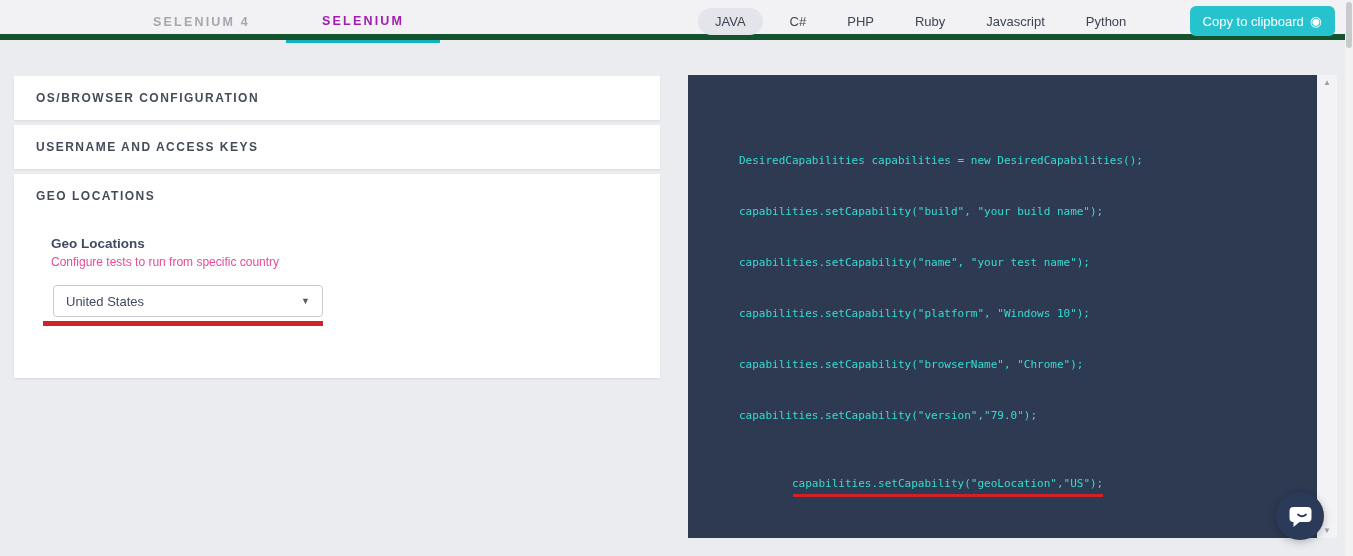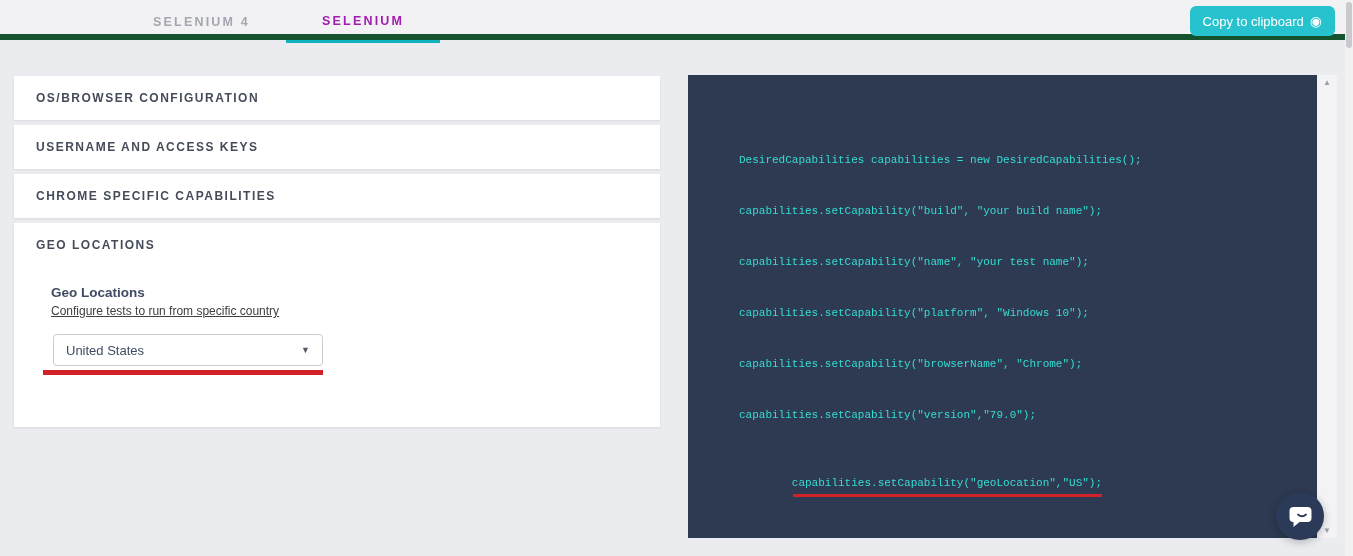--- a/index.html
+++ b/index.html
@@ -23,33 +23,33 @@
   .copy-glyph{font-size:14px;line-height:1;}
 
   
   .accordion{position:absolute;left:14px;top:76px;width:646px;display:flex;flex-direction:column;gap:5px;}
   .card{background:var(--card_bg);box-shadow:0 1px 2px rgba(45,50,65,0.10);}
   .card-header{height:44px;display:flex;align-items:center;padding:0 22px;
                font-size:12px;font-weight:700;letter-spacing:1.5px;color:#454c59;cursor:pointer;}
   .card.expanded{height:204px;box-sizing:border-box;}
   .geo-body{position:relative;height:119px;}
   .geo-label{position:absolute;left:37px;top:18px;font-size:13.5px;font-weight:700;color:#3f4b61;}
-  .geo-desc{position:absolute;left:37px;top:37px;font-size:12px;color:#404040;text-decoration:underline;}
+  .geo-desc{position:absolute;left:37px;top:37px;font-size:12px;color:#ec4899;}
   .select{position:absolute;left:39px;top:67px;width:270px;height:32px;box-sizing:border-box;
           border:1px solid #c9cbd1;border-radius:4px;background:#fff;
           display:flex;align-items:center;justify-content:space-between;padding:0 12px;
           font-size:13px;color:#3f4b61;cursor:pointer;gap:28px;}
   .select .caret{font-size:9px;color:#555a63;}
   .red-underline{position:absolute;left:29px;top:103px;width:280px;height:5px;background:var(--annotation_red);}
 
   
   .code-panel{position:absolute;left:688px;top:75px;width:629px;height:463px;background:var(--code_bg);}
   .code{position:absolute;left:51px;top:43px;font-family:"DejaVu Sans Mono",monospace;
         font-size:11px;line-height:17px;color:var(--code_text);white-space:pre;}
-  .code-line{height:17px;font-family:Liberation Mono, monospace;}
+  .code-line{height:17px;}
   .hl{position:relative;display:inline-block;}
   .hl::after{content:'';position:absolute;left:1px;right:0;bottom:-5px;height:3px;background:var(--annotation_red);}
 
   
   .inner-scrollbar{position:absolute;left:1317px;top:75px;width:20px;height:463px;background:#f3f3f5;}
   .sb-arrow{position:absolute;left:0;width:20px;text-align:center;color:#9aa0a8;font-size:8px;cursor:pointer;}
   .sb-up{top:3px;} .sb-down{bottom:3px;}
   .page-scrollbar{position:absolute;right:0;top:0;width:8px;height:556px;background:#f2f2f3;}
   .page-thumb{position:absolute;top:2px;left:1px;width:6px;height:46px;background:#c8cace;border-radius:3px;cursor:pointer;}
 
@@ -66,36 +66,41 @@
   <div class="header">
     <div class="fw-tabs">
       <div class="fw-tab">
         <span>SELENIUM 4</span>
       </div>
       <div class="fw-tab active">
         <span>SELENIUM</span>
       </div>
     </div>
 
+    <div class="lang-tabs">
+      <div class="lang-tab active">JAVA</div>
+      <div class="lang-tab">C#</div>
+      <div class="lang-tab">PHP</div>
+      <div class="lang-tab">Ruby</div>
+      <div class="lang-tab">Javascript</div>
+      <div class="lang-tab">Python</div>
+    </div>
 
     <button class="copy-btn">
       <span>Copy to clipboard</span>
       <span class="copy-glyph">◉</span>
     </button>
   </div>
 
   <div class="accordion">
     <div class="card">
       <div class="card-header">OS/BROWSER CONFIGURATION</div>
     </div>
     <div class="card">
       <div class="card-header">USERNAME AND ACCESS KEYS</div>
-    </div>
-    <div class="card">
-      <div class="card-header">CHROME SPECIFIC CAPABILITIES</div>
     </div>
 
     <div class="card expanded">
       <div class="card-header">GEO LOCATIONS</div>
       <div class="geo-body">
         <div class="geo-label">Geo Locations</div>
         <div class="geo-desc">Configure tests to run from specific country</div>
         <div class="select">
           <span>United States</span>
           <span class="caret">▼</span>

